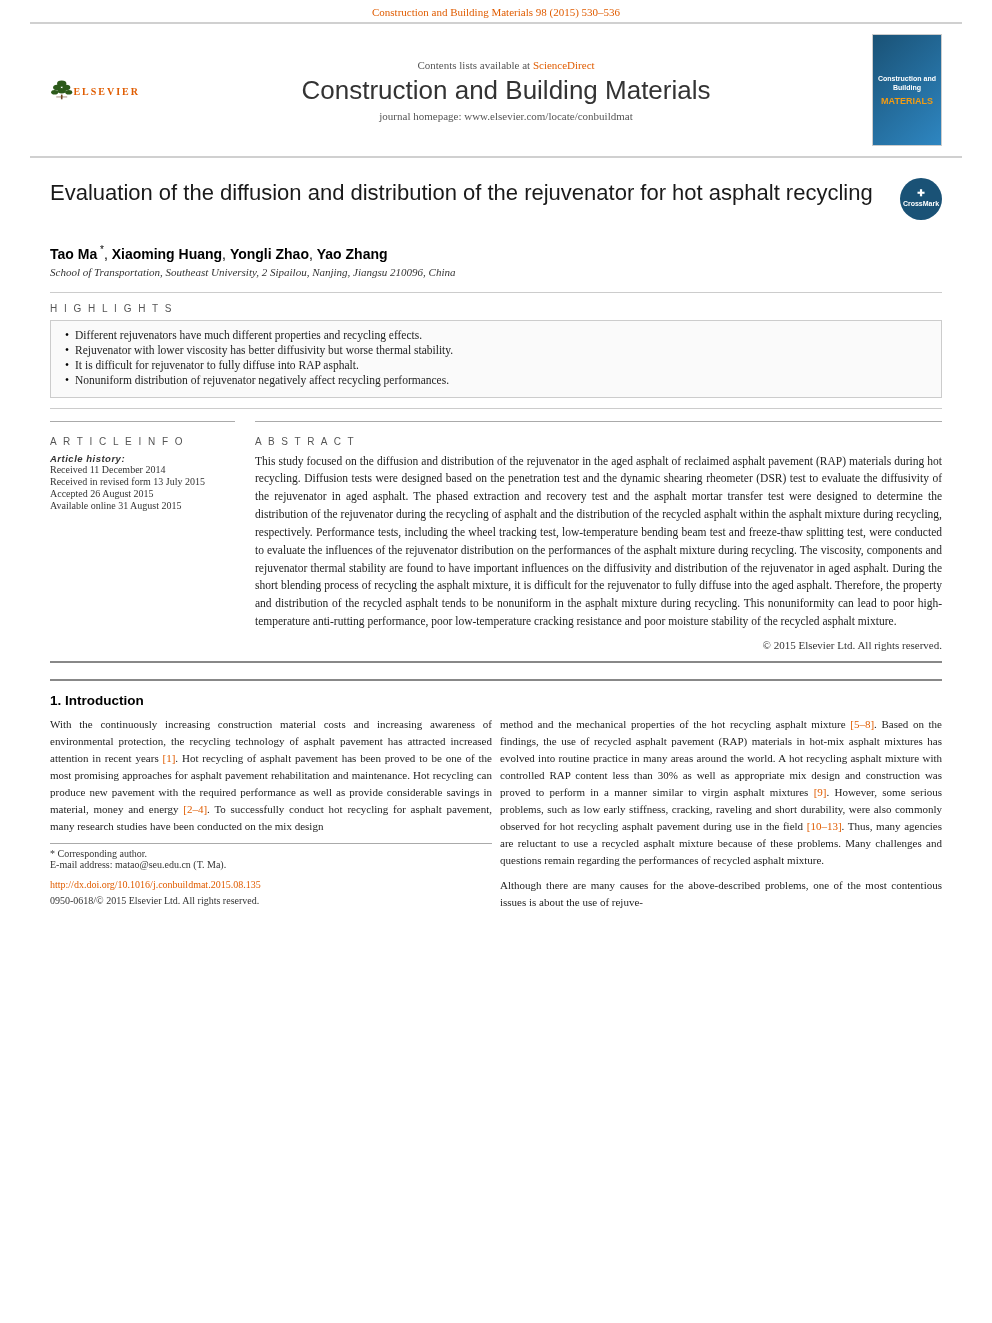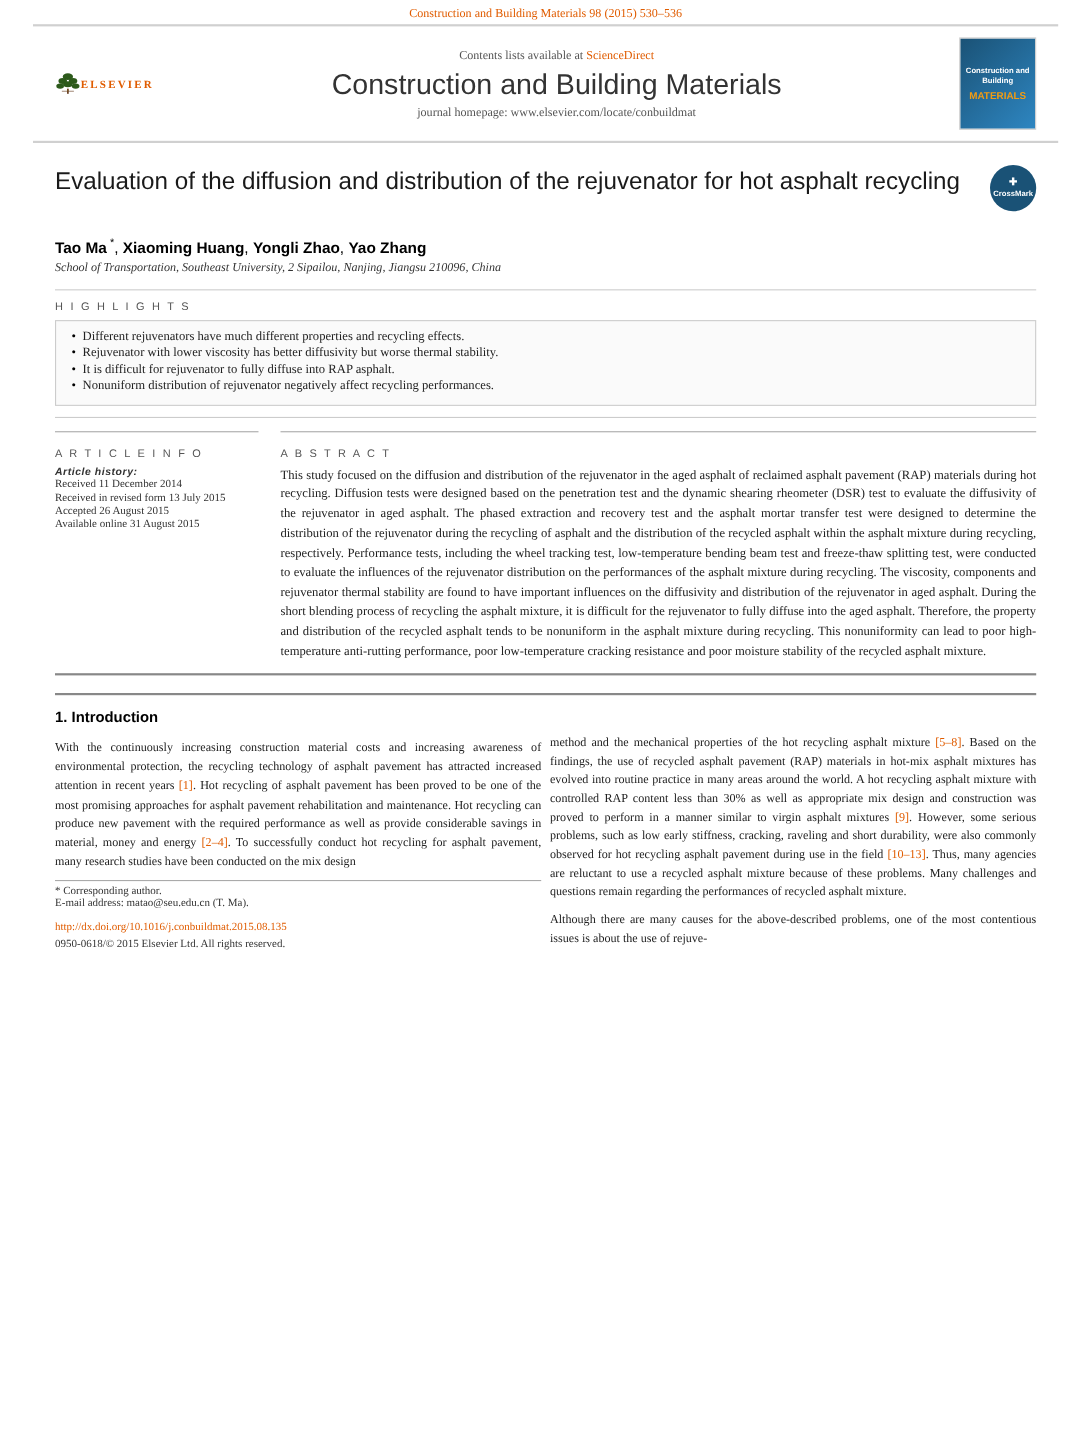--- a/index.html
+++ b/index.html
@@ -74,21 +74,21 @@
       margin-bottom: 4px;
     }
     .journal-homepage {
       font-size: 11px;
       color: #555;
     }
     .journal-cover {
       width: 70px;
       flex-shrink: 0;
       background: linear-gradient(135deg, #1a5276, #2e86c1);
-      height: 84px;
+      height: 112px;
       display: flex;
       flex-direction: column;
       align-items: center;
       justify-content: center;
       padding: 4px;
       border: 1px solid #ccc;
     }
     .journal-cover-title {
       color: #fff;
       font-size: 7px;
@@ -266,21 +266,20 @@
     }
     .intro-heading {
       font-size: 13.5px;
       font-family: Arial, sans-serif;
       font-weight: bold;
       margin-bottom: 8px;
     }
     .two-col-body {
       display: flex;
       gap: 8px;
-      align-items: center;
     }
     .body-col {
       flex: 1;
     }
     .body-text {
       font-size: 11px;
       color: #222;
       line-height: 1.55;
       text-align: justify;
       margin-bottom: 8px;
@@ -405,20 +404,21 @@
         <div class="article-history-item">Received in revised form 13 July 2015</div>
         <div class="article-history-item">Accepted 26 August 2015</div>
         <div class="article-history-item">Available online 31 August 2015</div>
 
       </div>
 
       <div class="col-right">
         <div class="section-divider"></div>
         <div class="abstract-label">A B S T R A C T</div>
         <p class="abstract-text">This study focused on the diffusion and distribution of the rejuvenator in the aged asphalt of reclaimed asphalt pavement (RAP) materials during hot recycling. Diffusion tests were designed based on the penetration test and the dynamic shearing rheometer (DSR) test to evaluate the diffusivity of the rejuvenator in aged asphalt. The phased extraction and recovery test and the asphalt mortar transfer test were designed to determine the distribution of the rejuvenator during the recycling of asphalt and the distribution of the recycled asphalt within the asphalt mixture during recycling, respectively. Performance tests, including the wheel tracking test, low-temperature bending beam test and freeze-thaw splitting test, were conducted to evaluate the influences of the rejuvenator distribution on the performances of the asphalt mixture during recycling. The viscosity, components and rejuvenator thermal stability are found to have important influences on the diffusivity and distribution of the rejuvenator in aged asphalt. During the short blending process of recycling the asphalt mixture, it is difficult for the rejuvenator to fully diffuse into the aged asphalt. Therefore, the property and distribution of the recycled asphalt tends to be nonuniform in the asphalt mixture during recycling. This nonuniformity can lead to poor high-temperature anti-rutting performance, poor low-temperature cracking resistance and poor moisture stability of the recycled asphalt mixture.</p>
+        <div class="copyright-line">© 2015 Elsevier Ltd. All rights reserved.</div>
       </div>
     </div>
 
     <hr class="hr-thick">
 
     <div class="bottom-section">
       <div class="intro-heading">1. Introduction</div>
 
       <div class="two-col-body">
         <div class="body-col">

